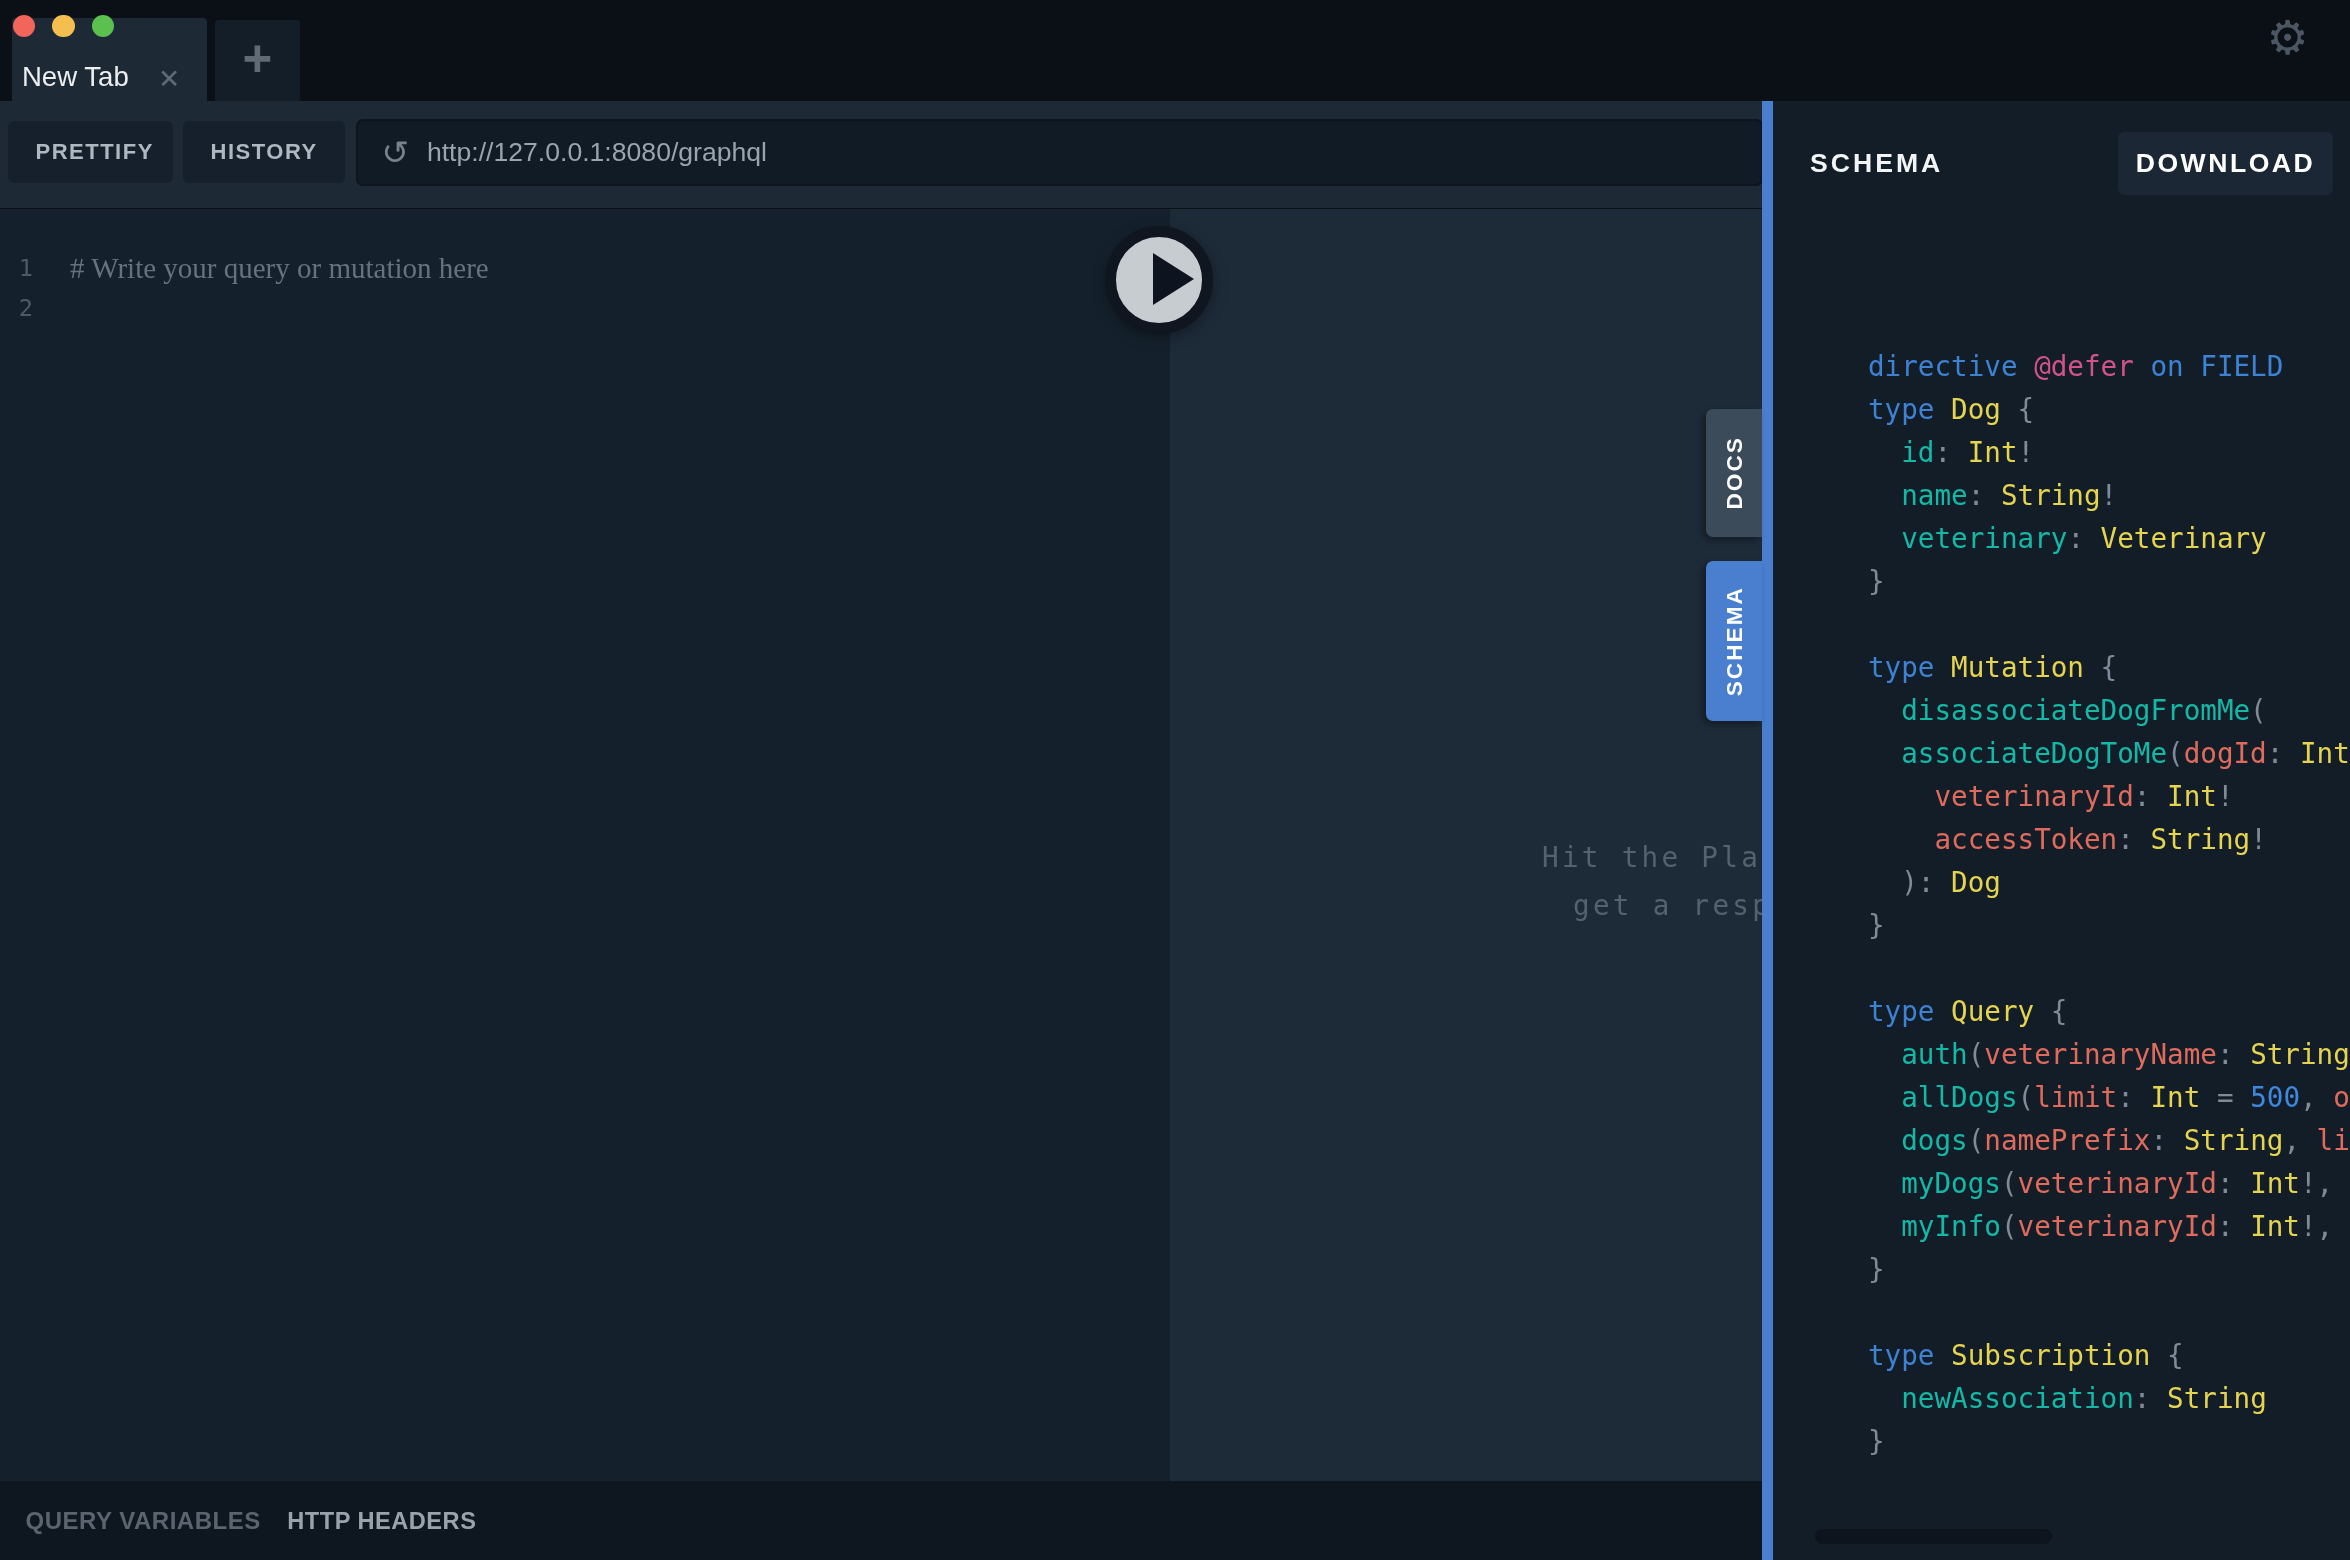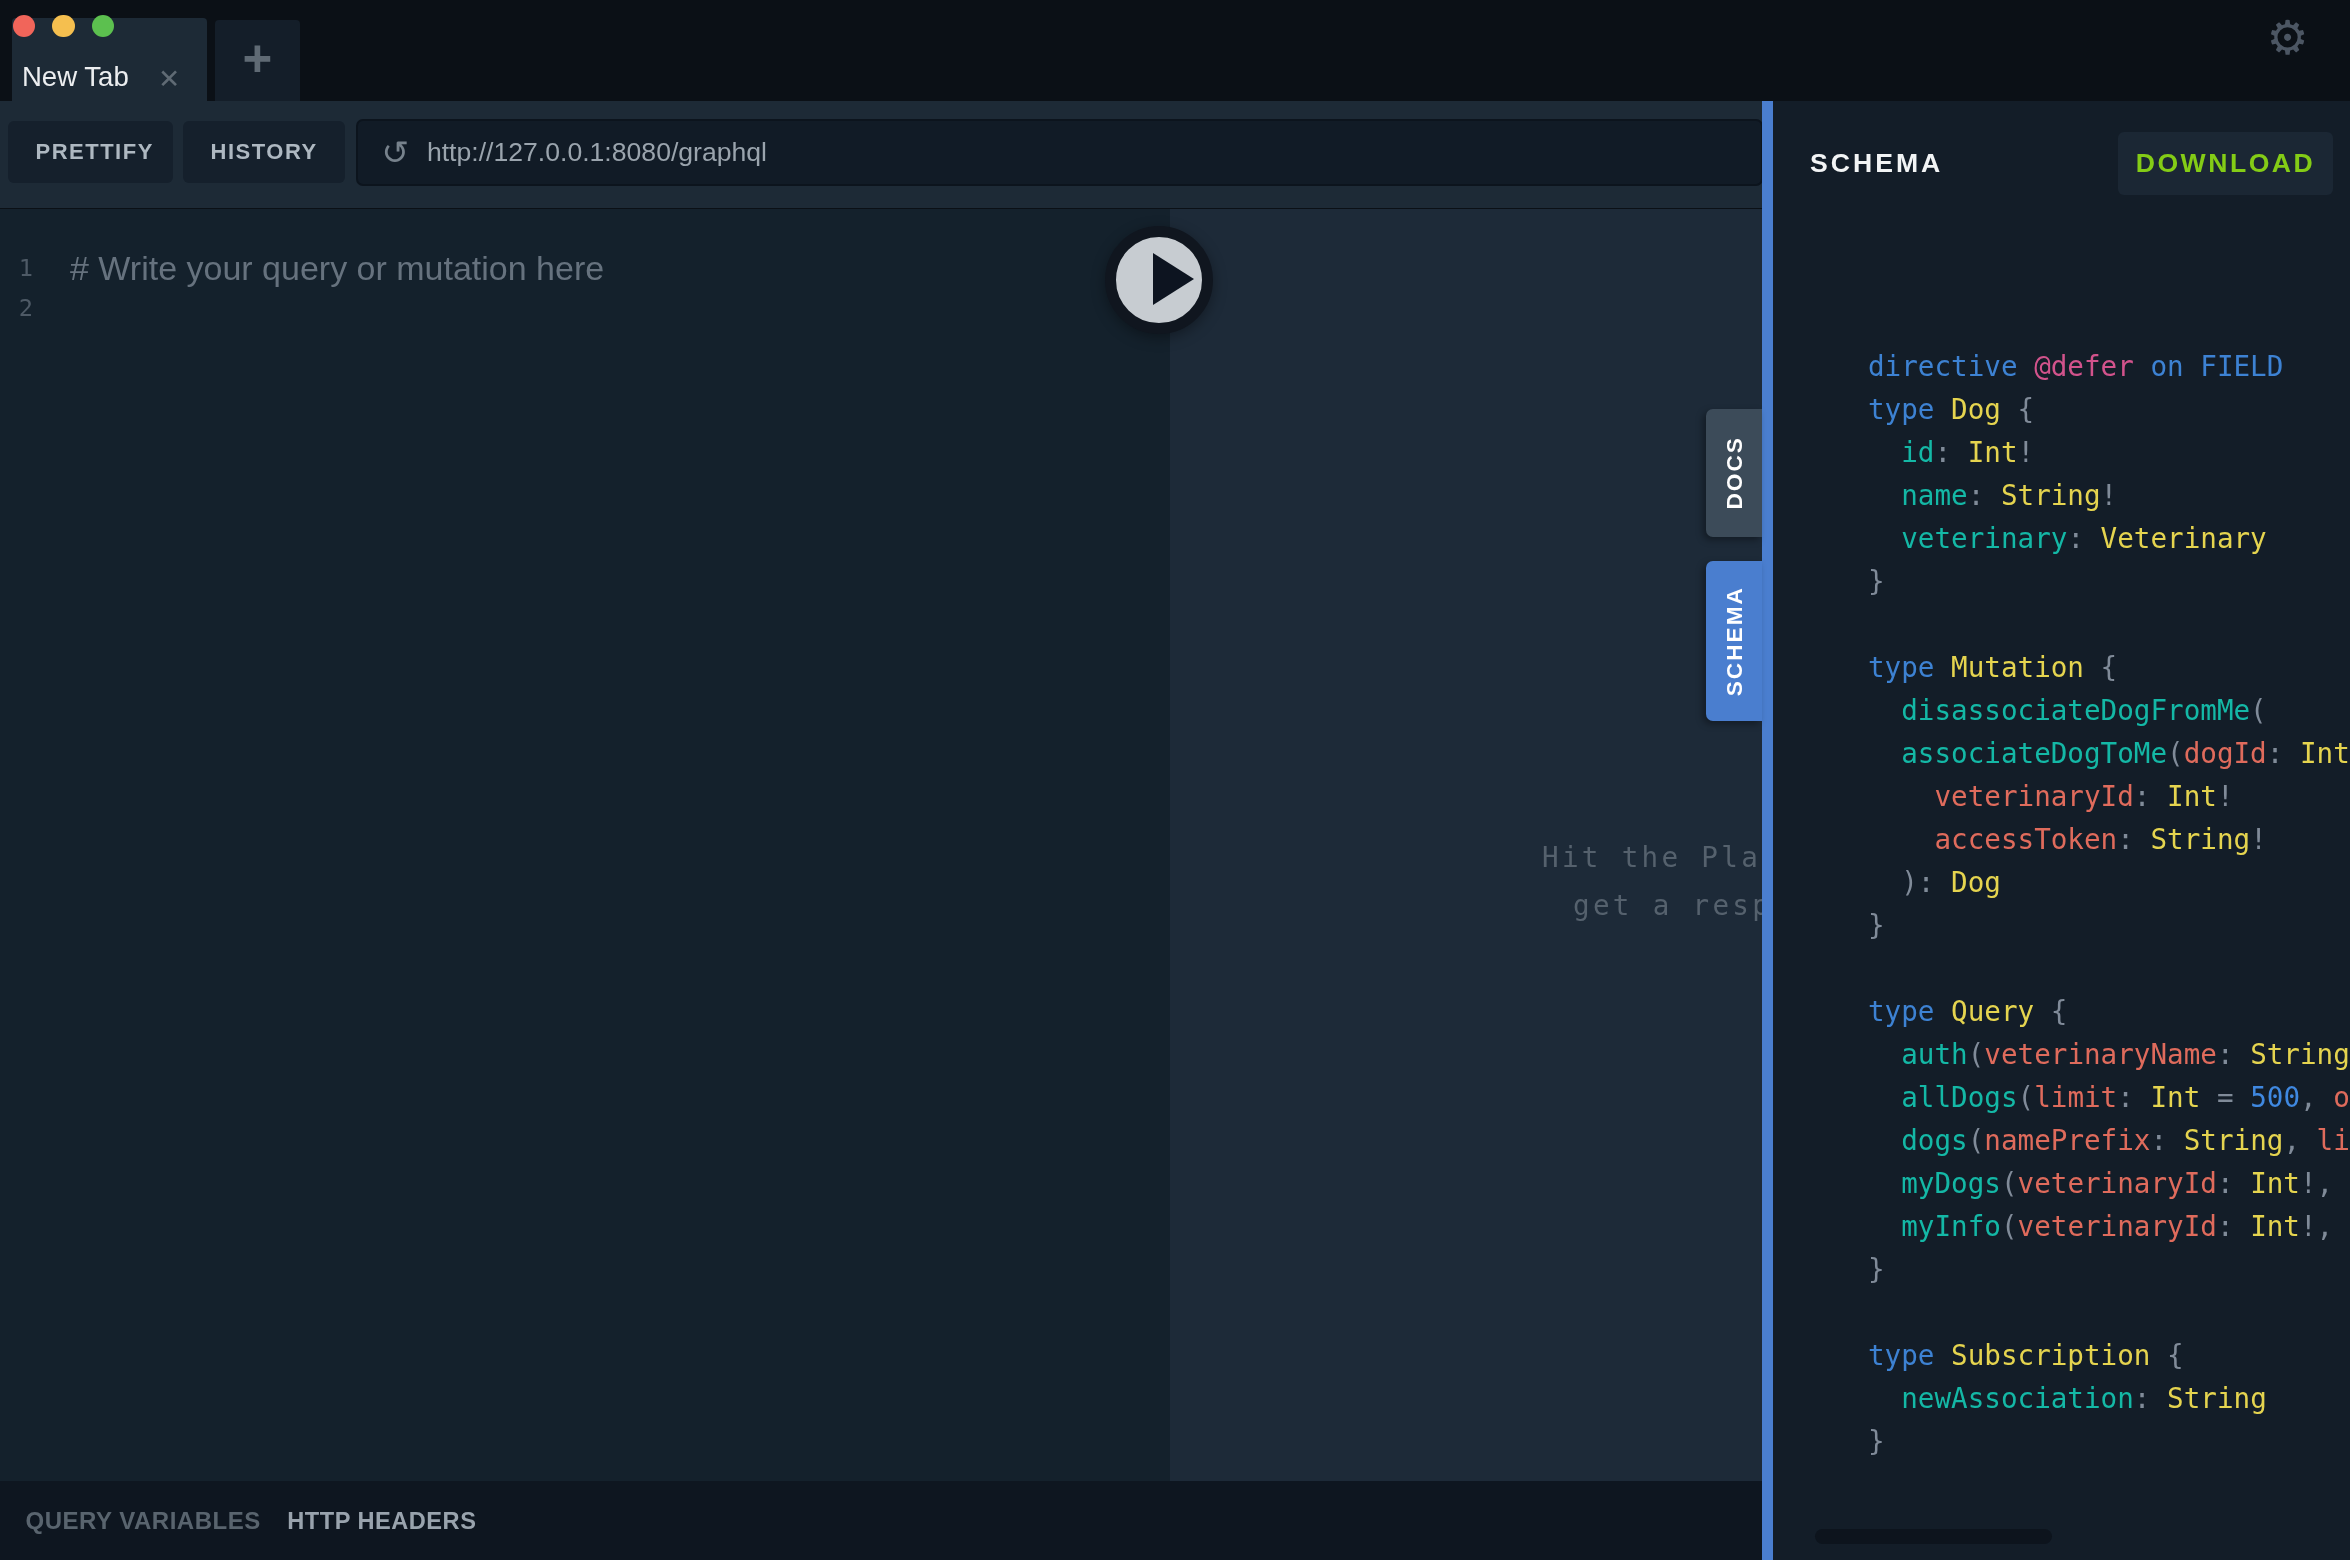--- a/index.html
+++ b/index.html
@@ -53,21 +53,21 @@
     color:#9aa4ad; font-size:26.6px; font-family:"Liberation Sans", sans-serif; margin-left:17.7px;
   }
 
   
   .editor-pane   { position:absolute; left:0;     top:209px; width:1170px; height:1272px; background:#14212c; }
   .response-pane { position:absolute; left:1170px; top:209px; width:1180px; height:1272px; background:#1d2a38; }
   .ed-row { display:flex; height:40px; align-items:center; }
   .editor-rows { padding-top:39px; }
   .ed-num { width:33px; text-align:right; font-family:"DejaVu Sans Mono", monospace;
             font-size:23.6px; color:#4e5a66; flex:none; }
-  .ed-text { margin-left:37px; font-family:Liberation Sans, sans-serif; font-size:34px;
+  .ed-text { margin-left:37px; font-family:Liberation Serif, serif; font-size:29px;
              color:#66727e; white-space:pre; }
 
   .play-btn {
     position:absolute; left:1105px; top:226px; width:108px; height:108px;
     background:#c7ccd1; border:11.8px solid #10161f; border-radius:50%;
     cursor:pointer; z-index:6; box-shadow:0 3.9px 13.8px rgba(0,0,0,0.35);
   }
   .play-tri {
     position:absolute; left:37px; top:15.8px; width:0; height:0;
     border-left:41px solid #0d1420; border-top:26.6px solid transparent; border-bottom:26.6px solid transparent;
@@ -102,21 +102,21 @@
   .tab-schema { left:1706px; top:561px; width:56px; height:160px; background:#4a7ecf; }
 
   
   .schema-border { position:absolute; left:1762px; top:101px; width:10.8px; height:1459px; background:#4a7ecf; z-index:3; }
   .schema-panel  { position:absolute; left:1773px; top:101px; width:577px; height:1459px; background:#131d28; overflow:hidden; z-index:3; }
   .schema-title { position:absolute; left:37px; top:47px; font-size:26.6px; font-weight:bold;
                   letter-spacing:3px; color:#f2f4f5; }
   .dl-btn {
     position:absolute; left:345px; top:30.5px; width:215px; height:63px;
     background:#1b2734; border:none; border-radius:5.9px; cursor:pointer;
-    color:#84cc16; font-family:"Liberation Sans", sans-serif; font-size:26.6px; font-weight:bold; letter-spacing:2.5px;
+    color:#ffffff; font-family:"Liberation Sans", sans-serif; font-size:26.6px; font-weight:bold; letter-spacing:2.5px;
   }
   .schema-code { position:absolute; left:0; top:244px; width:100%; padding-left:51px; }
   .code-line { height:43px; line-height:43px; font-family:"DejaVu Sans Mono", monospace;
                font-size:27.6px; white-space:pre;margin-left:44px; }
   .tok-kw  { color:#3d82d3; }
   .tok-ty  { color:#e5d44f; }
   .tok-fld { color:#14b8a6; }
   .tok-arg { color:#df6b5c; }
   .tok-num { color:#3f88e0; }
   .tok-pun { color:#808b99; }

